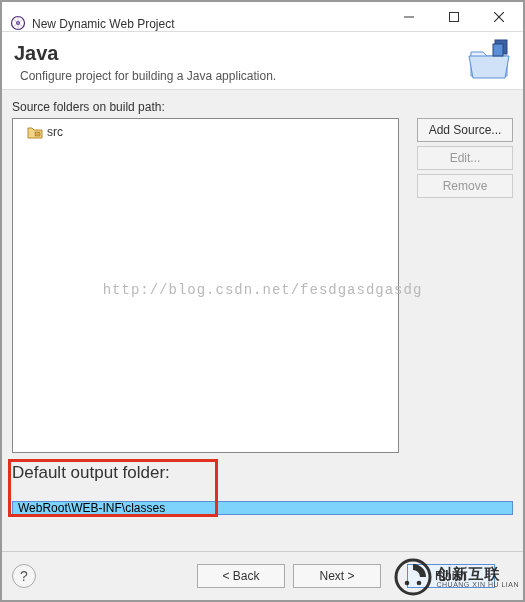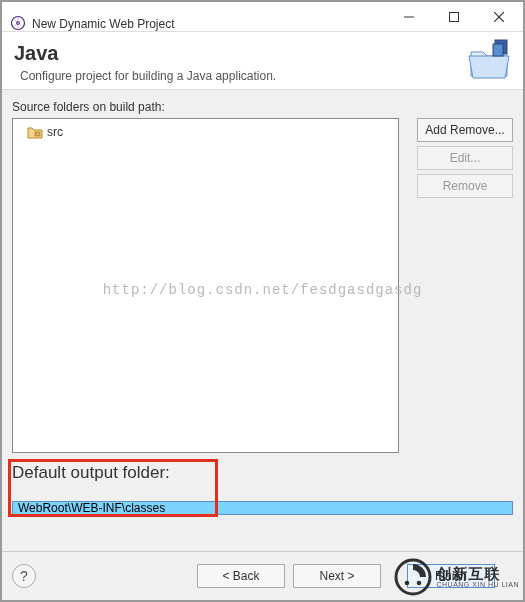--- a/index.html
+++ b/index.html
@@ -280,21 +280,21 @@
           <span class="folder-icon">
             <svg width="16" height="14" viewBox="0 0 16 14">
               <path d="M1 3 L1 13 L15 13 L15 5 L7 5 L5 3 Z" fill="#f3d38a" stroke="#b88b2a"></path>
               <rect x="8" y="7" width="5" height="4" fill="#d7a94a" stroke="#8a671f" stroke-width="0.5"></rect>
             </svg>
           </span>
           <span>src</span>
         </div>
       </div>
       <div class="side-buttons">
-        <div class="btn">Add Remove...</div>
+        <div class="btn">Add Source...</div>
         <div class="btn disabled">Edit...</div>
         <div class="btn disabled">Remove</div>
       </div>
     </div>
 
     <div class="output-block">
       <div class="red-highlight"></div>
       <div class="output-label">Default output folder:</div>
       <input class="output-input" type="text" value="WebRoot\WEB-INF\classes" style="">
     </div>

